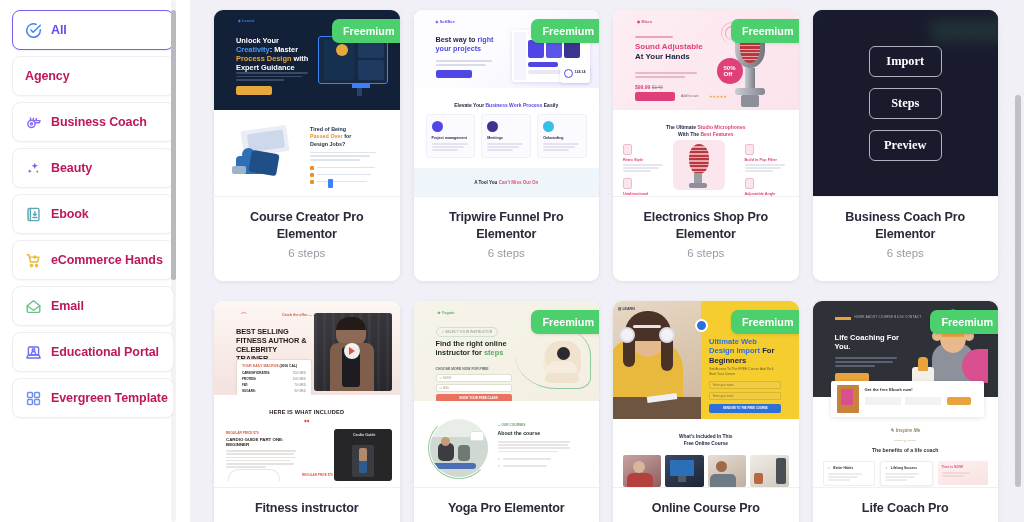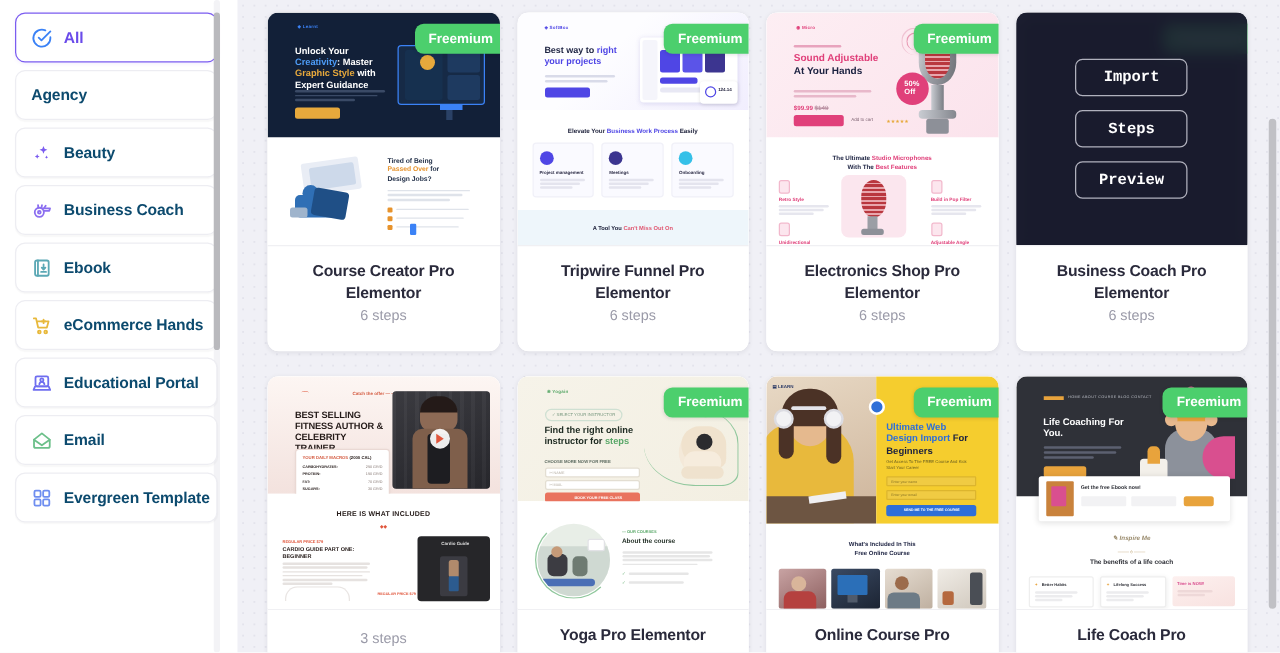--- a/index.html
+++ b/index.html
@@ -41,21 +41,21 @@
     padding: 0 12px;
     border: 1px solid #ededf2;
     border-radius: 8px;
     background: #fff;
     cursor: pointer;
     box-shadow: 0 1px 1px rgba(20,20,43,0.03);
   }
   .side-item .lbl {
     font-size: 12.5px;
     font-weight: 700;
-    color: #0c4a6e;
+    color: #be185d;
     letter-spacing: -0.1px;
     white-space: nowrap;
   }
   .side-item.active {
     border: 1.5px solid #7b5cf0;
     box-shadow: 0 1px 3px rgba(123,92,240,0.10);
   }
   .side-item.active .lbl { color: #6a4bea; }
   .side-ico { width: 17px; height: 17px; flex: 0 0 17px; display:block; }
 
@@ -159,31 +159,31 @@
     background: rgba(26,28,46,0.90);
     backdrop-filter: blur(5px);
     display: flex;
     flex-direction: column;
     align-items: center;
     justify-content: center;
     gap: 11px;
     z-index: 8;
   }
   .ov-btn {
-    width: 90px;
+    width: 73px;
     padding: 7px 0;
     border: 1px solid rgba(235,235,245,0.72);
     border-radius: 6px;
     color: #fff;
     font-size: 12.4px;
     font-weight: 700;
     text-align: center;
     background: transparent;
     cursor: pointer;
-    font-family: Liberation Mono, monospace;
+    font-family: Liberation Serif, serif;
   }
 
   .main-scrollbar {
     position: absolute;
     top: 95px; right: 3px;
     width: 6px; height: 392px;
     background: #c0c0c5;
     border-radius: 4px;
     z-index: 20;
   }
@@ -216,37 +216,37 @@
             </svg>
           </span>
           <span class="lbl">All</span>
         </div>
         <div class="side-item">
           <span class="lbl">Agency</span>
         </div>
         <div class="side-item">
           <span>
             <svg class="side-ico" viewBox="0 0 20 20">
-              <path d="M11.5 3.2l1.1 2.6 2.6 1.1-2.6 1.1-1.1 2.6-1.1-2.6L7.8 6.9l2.6-1.1z" fill="#7b5cf0"></path>
-              <path d="M5.6 10.8l.7 1.6 1.6.7-1.6.7-.7 1.6-.7-1.6-1.6-.7 1.6-.7z" fill="#7b5cf0"></path>
-              <path d="M14.4 12.2l.5 1.1 1.1.5-1.1.5-.5 1.1-.5-1.1-1.1-.5 1.1-.5z" fill="#7b5cf0"></path>
-            </svg>
-          </span>
-          <span class="lbl">Beauty</span>
-        </div>
-        <div class="side-item">
-          <span>
-            <svg class="side-ico" viewBox="0 0 20 20">
               <circle cx="7.6" cy="11.6" r="4.3" stroke="#8b6ef0" fill="none" stroke-width="1.7" stroke-linecap="round" stroke-linejoin="round"></circle>
               <circle cx="7.6" cy="11.6" r="1.3" stroke="#8b6ef0" fill="none" stroke-width="1.7" stroke-linecap="round" stroke-linejoin="round"></circle>
               <path d="M11.7 10.2H17l.7-2.4h-6.9" stroke="#8b6ef0" fill="none" stroke-width="1.7" stroke-linecap="round" stroke-linejoin="round"></path>
               <path d="M9.5 7.2l.6-2.3M12.3 7.4l1.3-2M6.6 7.1l-.2-2.3" stroke="#8b6ef0" fill="none" stroke-width="1.7" stroke-linecap="round" stroke-linejoin="round"></path>
             </svg>
           </span>
           <span class="lbl">Business Coach</span>
+        </div>
+        <div class="side-item">
+          <span>
+            <svg class="side-ico" viewBox="0 0 20 20">
+              <path d="M11.5 3.2l1.1 2.6 2.6 1.1-2.6 1.1-1.1 2.6-1.1-2.6L7.8 6.9l2.6-1.1z" fill="#7b5cf0"></path>
+              <path d="M5.6 10.8l.7 1.6 1.6.7-1.6.7-.7 1.6-.7-1.6-1.6-.7 1.6-.7z" fill="#7b5cf0"></path>
+              <path d="M14.4 12.2l.5 1.1 1.1.5-1.1.5-.5 1.1-.5-1.1-1.1-.5 1.1-.5z" fill="#7b5cf0"></path>
+            </svg>
+          </span>
+          <span class="lbl">Beauty</span>
         </div>
         <div class="side-item">
           <span>
             <svg class="side-ico" viewBox="0 0 20 20">
               <rect x="3.6" y="2.8" width="12.8" height="14.4" rx="1.6" stroke="#5ba8b5" fill="none" stroke-width="1.7" stroke-linecap="round" stroke-linejoin="round"></rect>
               <path d="M6.3 2.8v14.4" stroke="#5ba8b5" fill="none" stroke-width="1.7" stroke-linecap="round" stroke-linejoin="round"></path>
               <path d="M11.6 6.6v4.6M9.9 9.6l1.7 1.7 1.7-1.7" stroke="#5ba8b5" fill="none" stroke-width="1.7" stroke-linecap="round" stroke-linejoin="round"></path>
               <path d="M9.3 13.6h4.6" stroke="#5ba8b5" fill="none" stroke-width="1.7" stroke-linecap="round" stroke-linejoin="round"></path>
             </svg>
           </span>
@@ -259,36 +259,36 @@
               <circle cx="7.6" cy="16" r="1.3" stroke="#e8b93c" fill="none" stroke-width="1.7" stroke-linecap="round" stroke-linejoin="round"></circle>
               <circle cx="13.6" cy="16" r="1.3" stroke="#e8b93c" fill="none" stroke-width="1.7" stroke-linecap="round" stroke-linejoin="round"></circle>
               <path d="M11.6 4.3v3.4M9.9 6h3.4" stroke="#e8b93c" fill="none" stroke-width="1.7" stroke-linecap="round" stroke-linejoin="round"></path>
             </svg>
           </span>
           <span class="lbl">eCommerce Hands</span>
         </div>
         <div class="side-item">
           <span>
             <svg class="side-ico" viewBox="0 0 20 20">
+              <path d="M2.6 9.1L10 3.2l7.4 5.9v6.2a1.6 1.6 0 0 1-1.6 1.6H4.2a1.6 1.6 0 0 1-1.6-1.6z" stroke="#6cc08a" fill="none" stroke-width="1.7" stroke-linecap="round" stroke-linejoin="round"></path>
+              <path d="M2.6 9.1l7.4 5.3 7.4-5.3" stroke="#6cc08a" fill="none" stroke-width="1.7" stroke-linecap="round" stroke-linejoin="round"></path>
+            </svg>
+          </span>
+          <span class="lbl">Email</span>
+        </div>
+        <div class="side-item">
+          <span>
+            <svg class="side-ico" viewBox="0 0 20 20">
               <rect x="4" y="3.6" width="12" height="9.4" rx="1.5" stroke="#6f6ef0" fill="none" stroke-width="1.7" stroke-linecap="round" stroke-linejoin="round"></rect>
               <circle cx="10" cy="7" r="1.5" stroke="#6f6ef0" fill="none" stroke-width="1.7" stroke-linecap="round" stroke-linejoin="round"></circle>
               <path d="M7.6 11c.3-1.4 1.3-2.1 2.4-2.1s2.1.7 2.4 2.1" stroke="#6f6ef0" fill="none" stroke-width="1.7" stroke-linecap="round" stroke-linejoin="round"></path>
               <path d="M2.2 16.4h15.6l-1.4-3.4H3.6z" stroke="#6f6ef0" fill="none" stroke-width="1.7" stroke-linecap="round" stroke-linejoin="round"></path>
             </svg>
           </span>
           <span class="lbl">Educational Portal</span>
-        </div>
-        <div class="side-item">
-          <span>
-            <svg class="side-ico" viewBox="0 0 20 20">
-              <path d="M2.6 9.1L10 3.2l7.4 5.9v6.2a1.6 1.6 0 0 1-1.6 1.6H4.2a1.6 1.6 0 0 1-1.6-1.6z" stroke="#6cc08a" fill="none" stroke-width="1.7" stroke-linecap="round" stroke-linejoin="round"></path>
-              <path d="M2.6 9.1l7.4 5.3 7.4-5.3" stroke="#6cc08a" fill="none" stroke-width="1.7" stroke-linecap="round" stroke-linejoin="round"></path>
-            </svg>
-          </span>
-          <span class="lbl">Email</span>
         </div>
         <div class="side-item">
           <span>
             <svg class="side-ico" viewBox="0 0 20 20">
               <rect x="3" y="3" width="5.8" height="5.8" rx="1.2" stroke="#6f8ef0" fill="none" stroke-width="1.7" stroke-linecap="round" stroke-linejoin="round"></rect>
               <rect x="11.2" y="3" width="5.8" height="5.8" rx="1.2" stroke="#6f8ef0" fill="none" stroke-width="1.7" stroke-linecap="round" stroke-linejoin="round"></rect>
               <rect x="3" y="11.2" width="5.8" height="5.8" rx="1.2" stroke="#6f8ef0" fill="none" stroke-width="1.7" stroke-linecap="round" stroke-linejoin="round"></rect>
               <rect x="11.2" y="11.2" width="5.8" height="5.8" rx="1.2" stroke="#6f8ef0" fill="none" stroke-width="1.7" stroke-linecap="round" stroke-linejoin="round"></rect>
             </svg>
           </span>
@@ -301,21 +301,21 @@
   <section class="main">
     <div class="main-scroll">
       <div class="heading-clip"></div>
       <div class="grid" id="card-grid">
           <div class="card">
             <div class="card-thumb">
               <div>
    <div class="tw" style="background:#fff">
     <div class="hero" style="height:100px;background:#122038"></div>
     <div class="logo" style="left:24px;top:9px;color:#3b82f6">◆ Learnt</div>
-    <div class="ttl" style="left:22px;top:26px;width:78px;font-size:7.4px;color:#fff">Unlock Your <span style="color:#4d9bf5">Creativity</span>: Master <span style="color:#e7a93c">Graphic Style</span> with Expert Guidance</div>
+    <div class="ttl" style="left:22px;top:26px;width:78px;font-size:7.4px;color:#fff">Unlock Your <span style="color:#4d9bf5">Creativity</span>: Master <span style="color:#e7a93c">Process Design</span> with Expert Guidance</div>
     <div style="position:absolute;left:22px;top:62px;width:74px">
       <div class="line" style="position:relative;background:#3a4a66;width:72px;margin-bottom:2px"></div>
       <div class="line" style="position:relative;background:#3a4a66;width:66px;margin-bottom:2px"></div>
       <div class="line" style="position:relative;background:#3a4a66;width:48px"></div>
     </div>
     <div class="btnm" style="left:22px;top:76px;width:36px;height:9px;background:#e7a93c"></div>
     <div style="position:absolute;right:12px;top:26px;width:70px;height:48px;border:1.4px solid #3b82f6;border-radius:3px;background:#162a46"></div>
     <div style="position:absolute;right:16px;top:30px;width:26px;height:18px;background:#1e3a60;border-radius:2px"></div>
     <div style="position:absolute;right:16px;top:50px;width:26px;height:20px;background:#1e3a60;border-radius:2px"></div>
     <div style="position:absolute;right:46px;top:30px;width:30px;height:40px;background:#16304f;border-radius:2px"></div>
@@ -556,20 +556,21 @@
     <div style="position:absolute;right:24px;top:132px;font-size:3.6px;color:#ddd;font-weight:600">Cardio Guide</div>
     <div style="position:absolute;right:26px;top:144px;width:22px;height:32px;background:#3b3b42;border-radius:2px"></div>
     <div style="position:absolute;right:33px;top:147px;width:8px;height:14px;background:#b08a6c;border-radius:2px"></div>
     <div style="position:absolute;right:33px;top:160px;width:8px;height:12px;background:#2c5b8f;border-radius:1px"></div>
     <div style="position:absolute;left:14px;bottom:6px;width:52px;height:12px;border:1.4px solid #e9e5e3;border-radius:10px 10px 0 0;border-bottom:none"></div>
     <div style="position:absolute;left:88px;bottom:10px;font-size:3px;font-weight:800;color:#e0563c">REGULAR PRICE $79</div>
    </div>
               </div>
             </div>
             <div class="card-meta">
+              <div class="card-title">Fitness instructor</div>
               <div class="card-steps">3 steps</div>
             </div>
           </div>
           <div class="card">
             <div class="card-thumb">
               <div>
    <div class="tw" style="background:#fff">
     <div class="hero" style="height:100px;background:linear-gradient(140deg,#f6f3e9,#f3efe2)"></div>
     <div class="logo" style="left:24px;top:10px;color:#5aa869">❀ Yogain</div>
     <div style="position:absolute;left:22px;top:26px;font-size:3.4px;color:#7b9a82;border:1px solid #cfe0d2;border-radius:6px;padding:2px 5px">✓ SELECT YOUR INSTRUCTOR</div>

